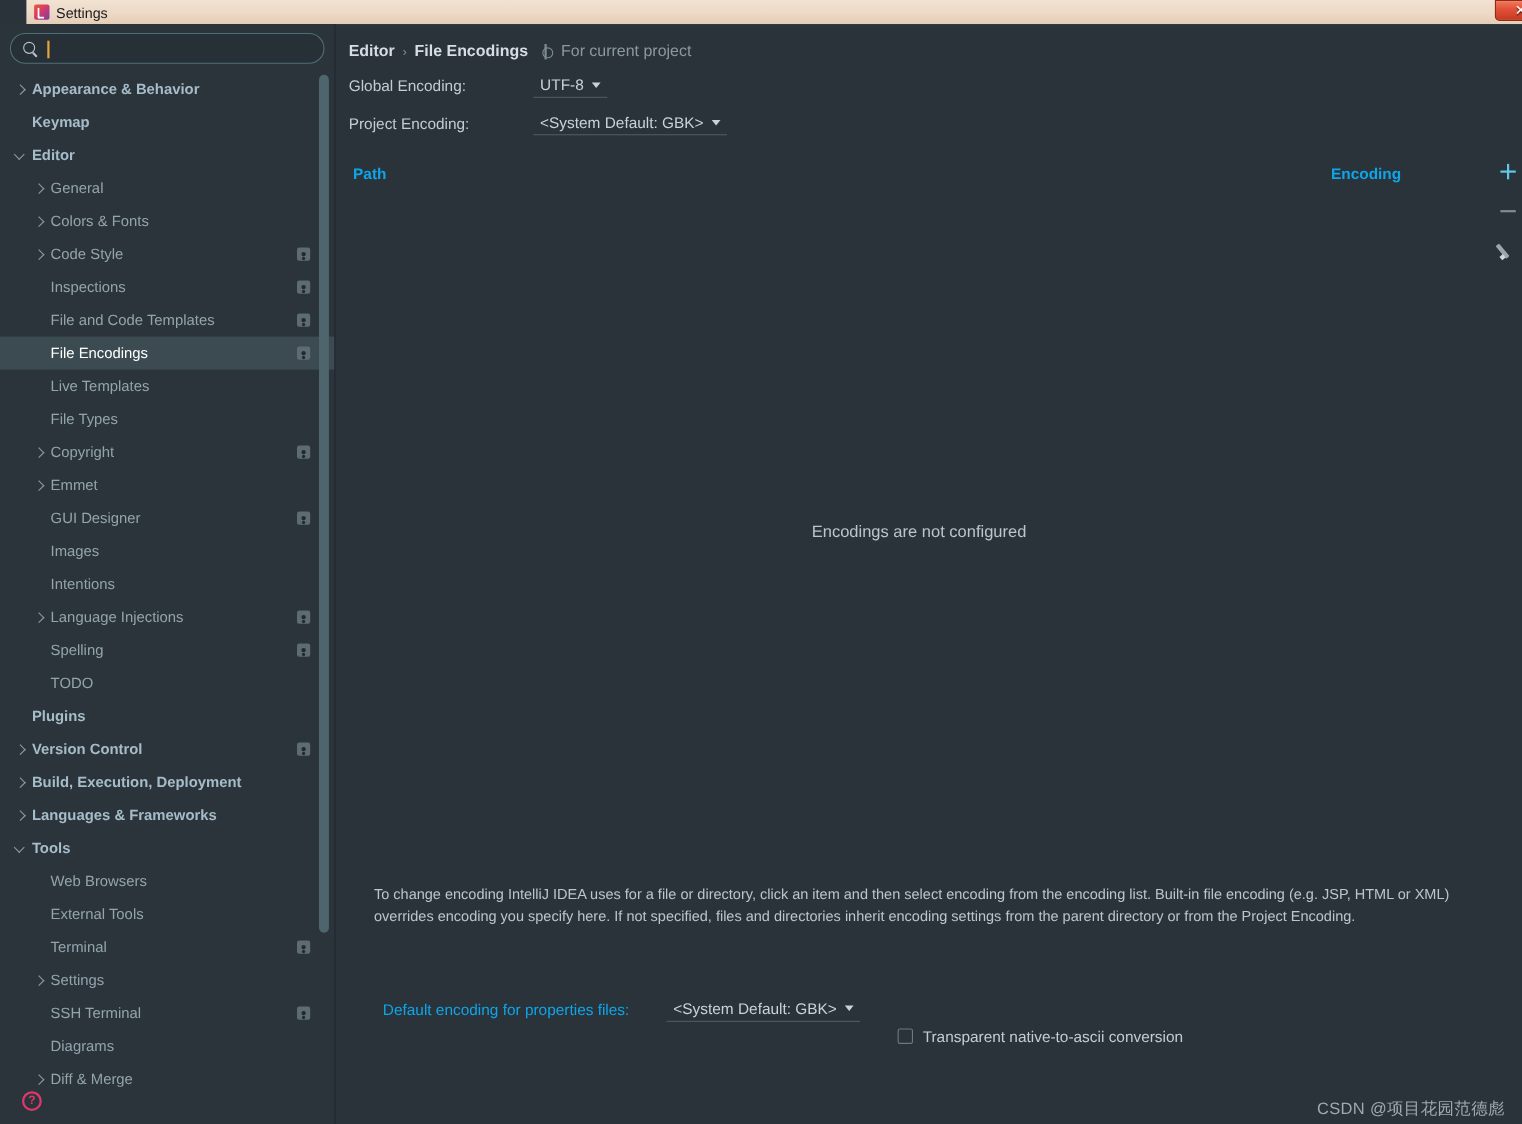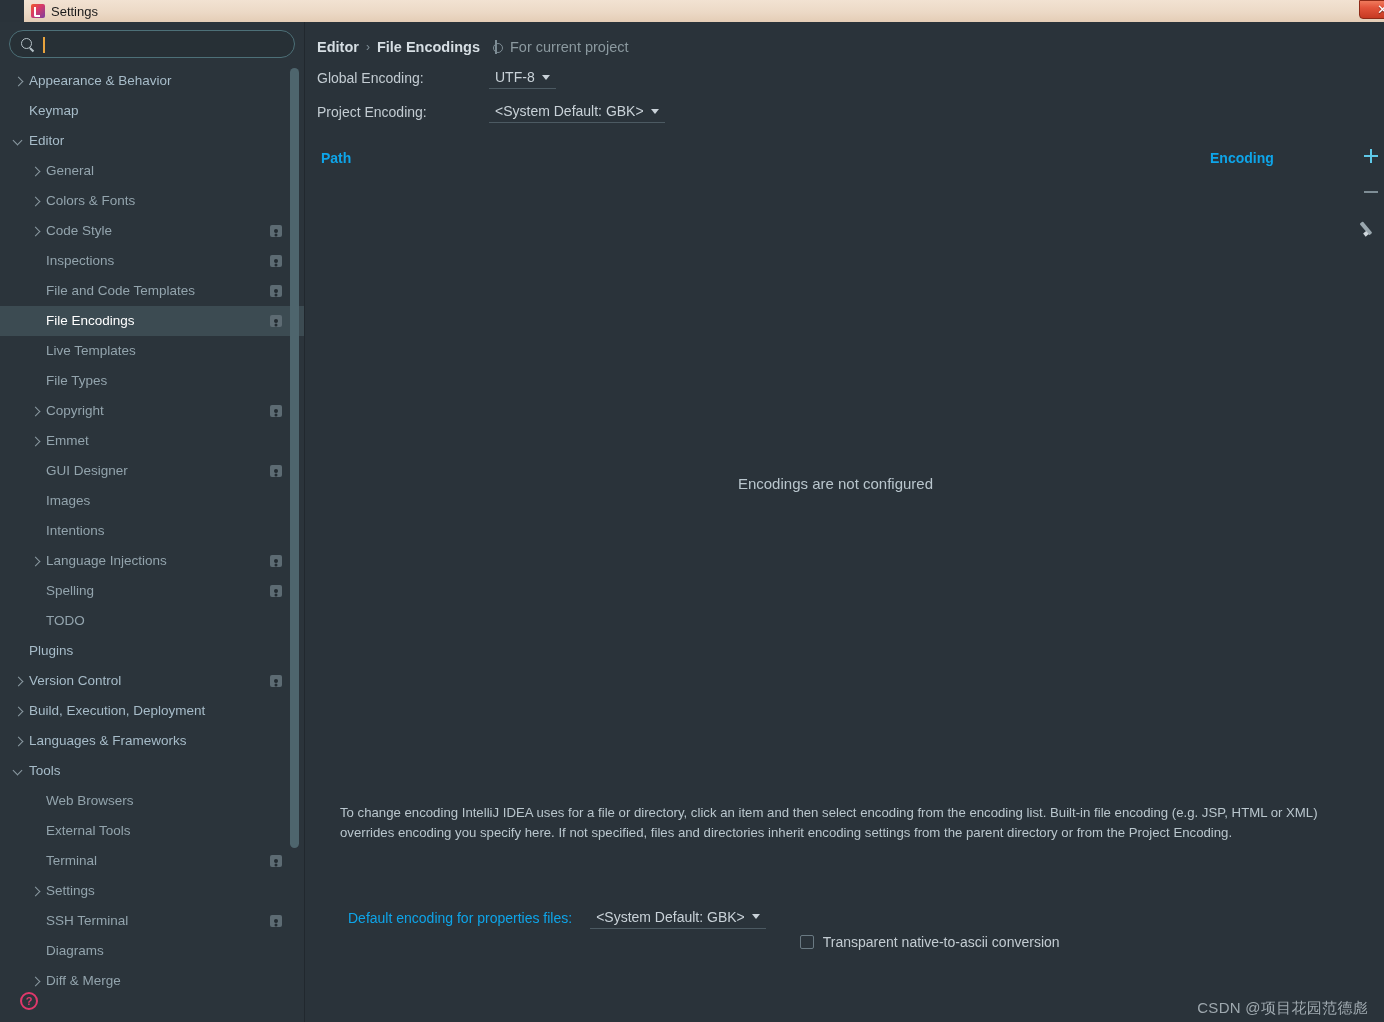--- a/index.html
+++ b/index.html
@@ -91,21 +91,21 @@
   .arrow.none { visibility: hidden; }
   .arrow::before {
     content: ""; position: absolute; left: 1px; top: 1px;
     width: 6px; height: 6px;
     border-right: 1.7px solid #8b9aa2; border-bottom: 1.7px solid #8b9aa2;
     transform: rotate(-45deg);
   }
   .arrow.open::before { transform: rotate(45deg); left: 0px; top: 0px; }
   .tree-label { font-size: 13.5px; line-height: 1; }
   .lvl0 { padding-left: 14px; }
-  .lvl0 .tree-label { color: #a7bcc9; font-weight: normal; }
+  .lvl0 .tree-label { color: #a7bcc9; font-weight: bold; }
   .lvl0.noarrow { padding-left: 14px; }
   .lvl1 { padding-left: 31px; }
   .lvl1 .tree-label { color: #93a4ad; }
   .tree-item.selected .tree-label { color: #ffffff; }
   .badge {
     position: absolute; right: 22px; top: 50%; transform: translateY(-50%);
     width: 12px; height: 12px; border-radius: 2px;
     background: #5d6b73; display: flex; align-items: center; justify-content: center;
   }
   .badge::before {
@@ -148,27 +148,27 @@
   }
   .gear-icon::after {
     content: ""; position: absolute; left: 5.2px; top: -0.5px;
     width: 2.2px; height: 14px; background: #7d8c94;
     box-shadow: 0 0 0 0 transparent;
     transform: rotate(0deg);
   }
   .crumb-note { color: #8b999f; font-size: 14.5px; }
 
   .field-row {
-    display: flex; align-items: center; padding-left: 12px; margin-top: 12px; gap: 20px;
+    display: flex; align-items: center; padding-left: 12px; margin-top: 12px;
   }
   .field-label { color: #c3ccd2; font-size: 14px; width: 152px; }
   .combo {
     display: inline-flex; align-items: center; gap: 7px;
     border-bottom: 1px solid #4c5a62; padding: 2px 6px 3px 6px;
-    color: #c9d2d8; font-size: 14px; cursor: default;
+    color: #c9d2d8; font-size: 14px; cursor: default; margin-left: 16px;
   }
   .caret-down {
     width: 0; height: 0; flex: none;
     border-left: 4.5px solid transparent; border-right: 4.5px solid transparent;
     border-top: 5px solid #c9d2d8;
   }
 
   
   #table-area {
     margin: 20px 30px 0 12px; position: relative; flex: none; height: 660px;

